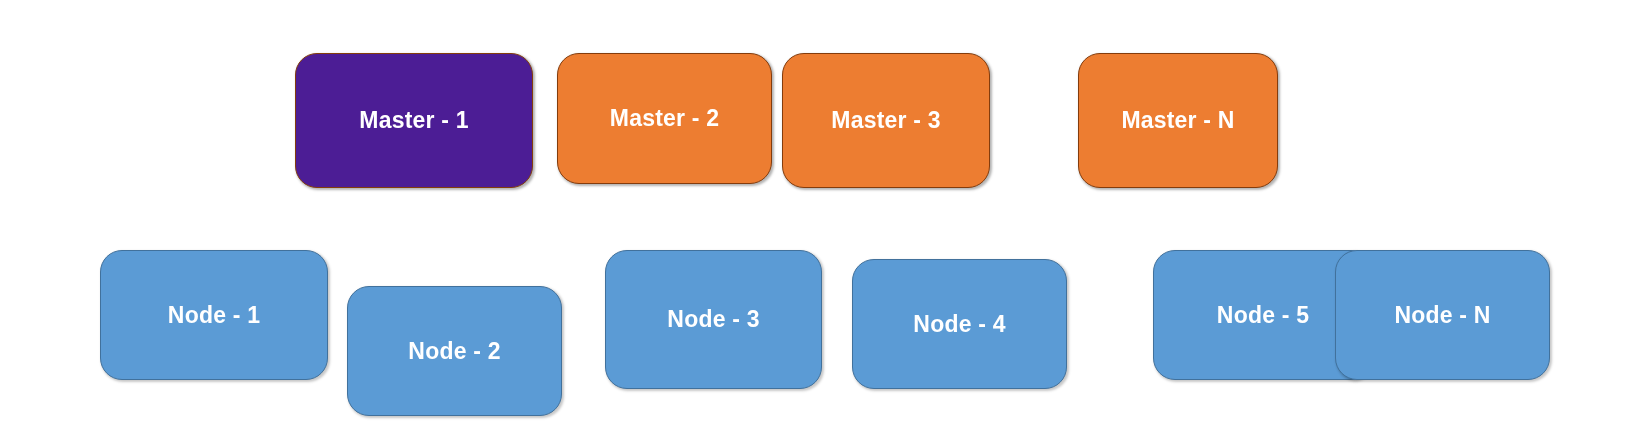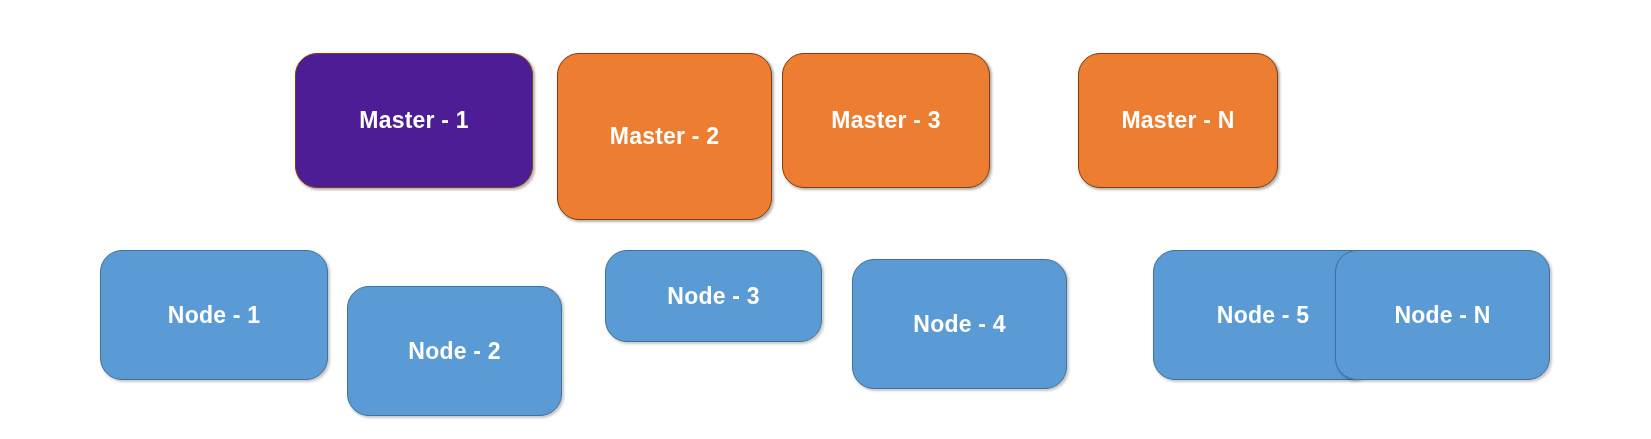--- a/index.html
+++ b/index.html
@@ -62,21 +62,21 @@
 <body>
 
 <div id="diagram-canvas" style="width: 1651px; height: 439px; background-color: rgb(255, 255, 255);">
 
   <div class="tier tier-row-master">
 
     <div class="box tier-master" style="left: 295px; top: 53px; width: 238px; height: 135px; background-color: #4c1d95; border-color: rgb(132, 60, 12);">
       <span class="box-label" style="color: rgb(255, 255, 255);">Master - 1</span>
     </div>
 
-    <div class="box tier-master" style="left: 557px; top: 53px; width: 215px; height: 167px; background-color: rgb(237, 125, 49); border-color: rgb(132, 60, 12);">
+    <div class="box tier-master" style="left: 557px; top: 53px; width: 215px; height: 131px; background-color: rgb(237, 125, 49); border-color: rgb(132, 60, 12);">
       <span class="box-label" style="color: rgb(255, 255, 255);">Master - 2</span>
     </div>
 
     <div class="box tier-master" style="left: 782px; top: 53px; width: 208px; height: 135px; background-color: rgb(237, 125, 49); border-color: rgb(132, 60, 12);">
       <span class="box-label" style="color: rgb(255, 255, 255);">Master - 3</span>
     </div>
 
     <div class="box tier-master" style="left: 1078px; top: 53px; width: 200px; height: 135px; background-color: rgb(237, 125, 49); border-color: rgb(132, 60, 12);">
       <span class="box-label" style="color: rgb(255, 255, 255);">Master - N</span>
     </div>
@@ -86,21 +86,21 @@
   <div class="tier tier-row-node">
 
     <div class="box tier-node" style="left: 100px; top: 250px; width: 228px; height: 130px; background-color: rgb(91, 155, 213); border-color: rgb(65, 113, 156);">
       <span class="box-label" style="color: rgb(255, 255, 255);">Node - 1</span>
     </div>
 
     <div class="box tier-node" style="left: 347px; top: 250px; width: 215px; height: 130px; background-color: rgb(91, 155, 213); border-color: rgb(65, 113, 156); margin-top: 36px;">
       <span class="box-label" style="color: rgb(255, 255, 255);">Node - 2</span>
     </div>
 
-    <div class="box tier-node" style="left: 605px; top: 250px; width: 217px; height: 92px; background-color: rgb(91, 155, 213); border-color: rgb(65, 113, 156);">
+    <div class="box tier-node" style="left: 605px; top: 250px; width: 217px; height: 139px; background-color: rgb(91, 155, 213); border-color: rgb(65, 113, 156);">
       <span class="box-label" style="color: rgb(255, 255, 255);">Node - 3</span>
     </div>
 
     <div class="box tier-node" style="left: 852px; top: 259px; width: 215px; height: 130px; background-color: rgb(91, 155, 213); border-color: rgb(65, 113, 156);">
       <span class="box-label" style="color: rgb(255, 255, 255);">Node - 4</span>
     </div>
 
     <div class="box tier-node" style="left: 1153px; top: 250px; width: 220px; height: 130px; background-color: rgb(91, 155, 213); border-color: rgb(65, 113, 156);">
       <span class="box-label" style="color: rgb(255, 255, 255);">Node - 5</span>
     </div>

